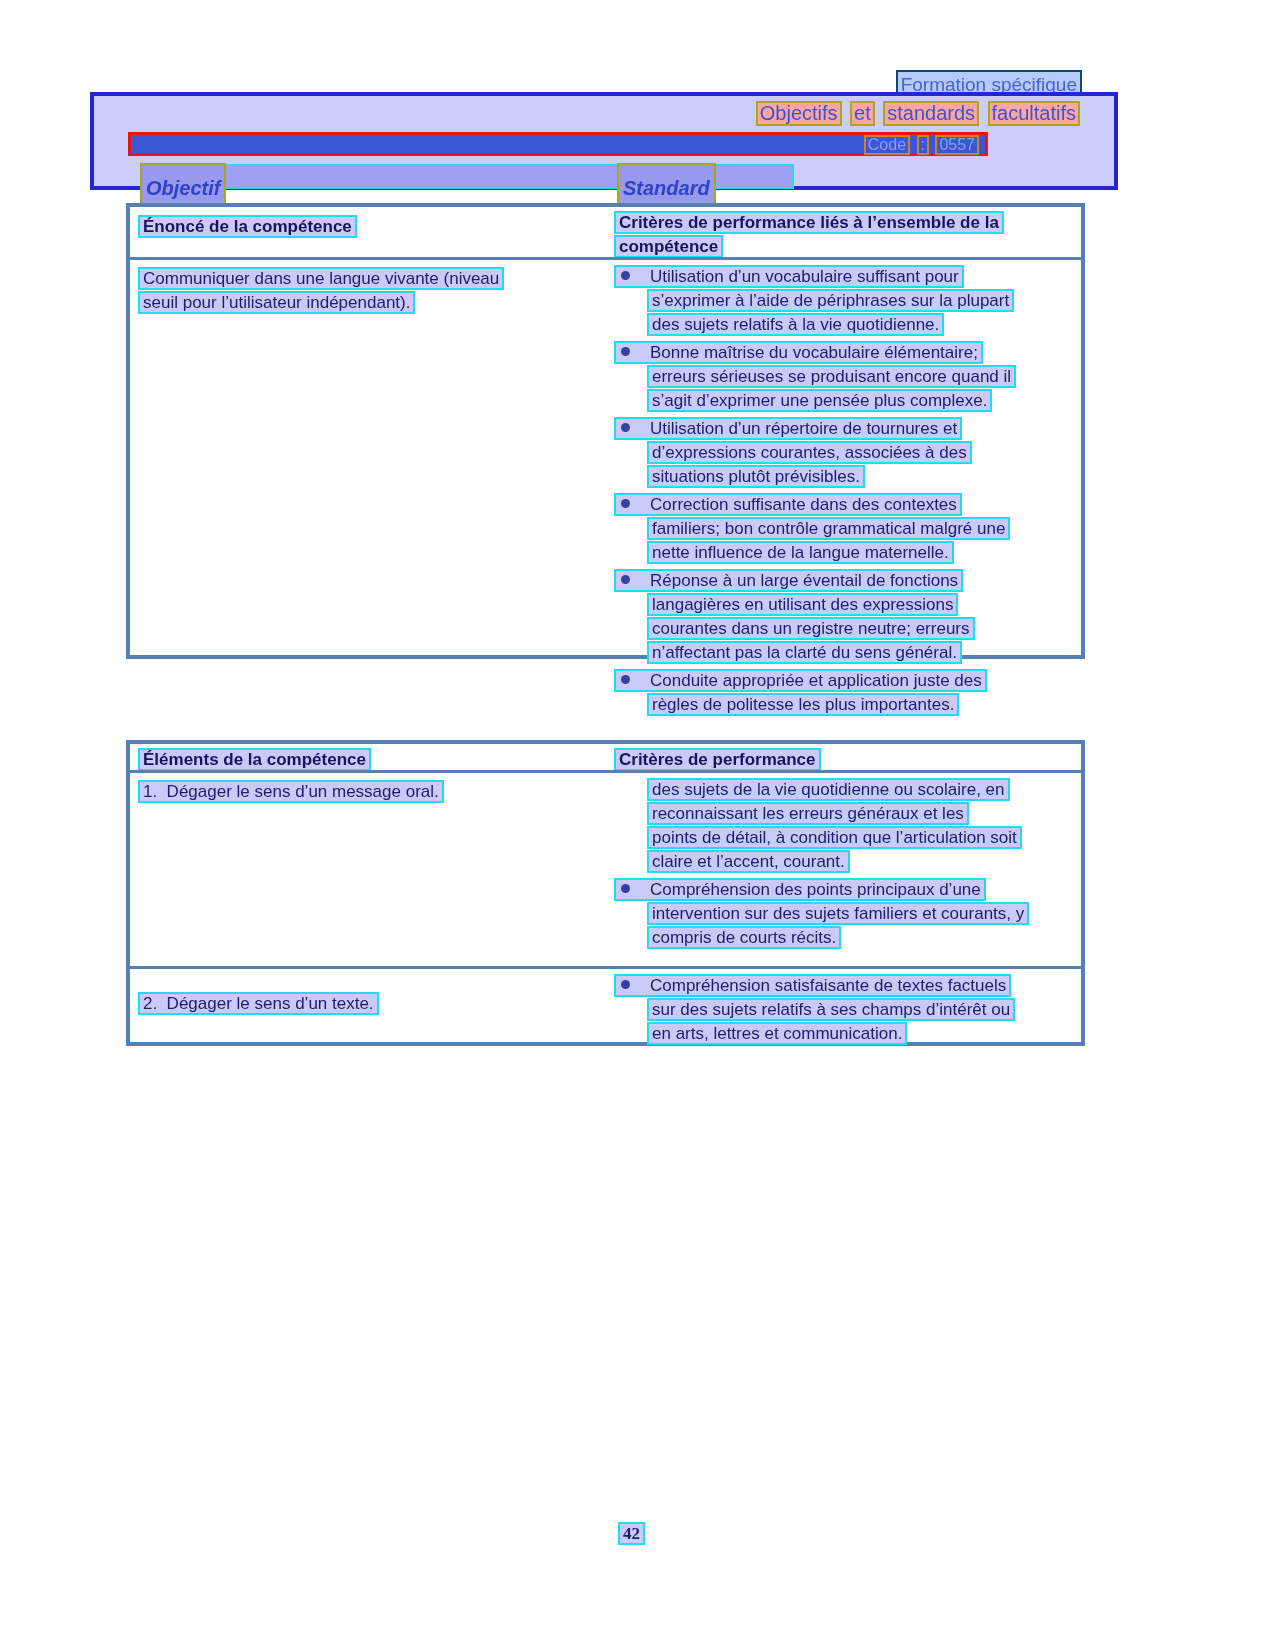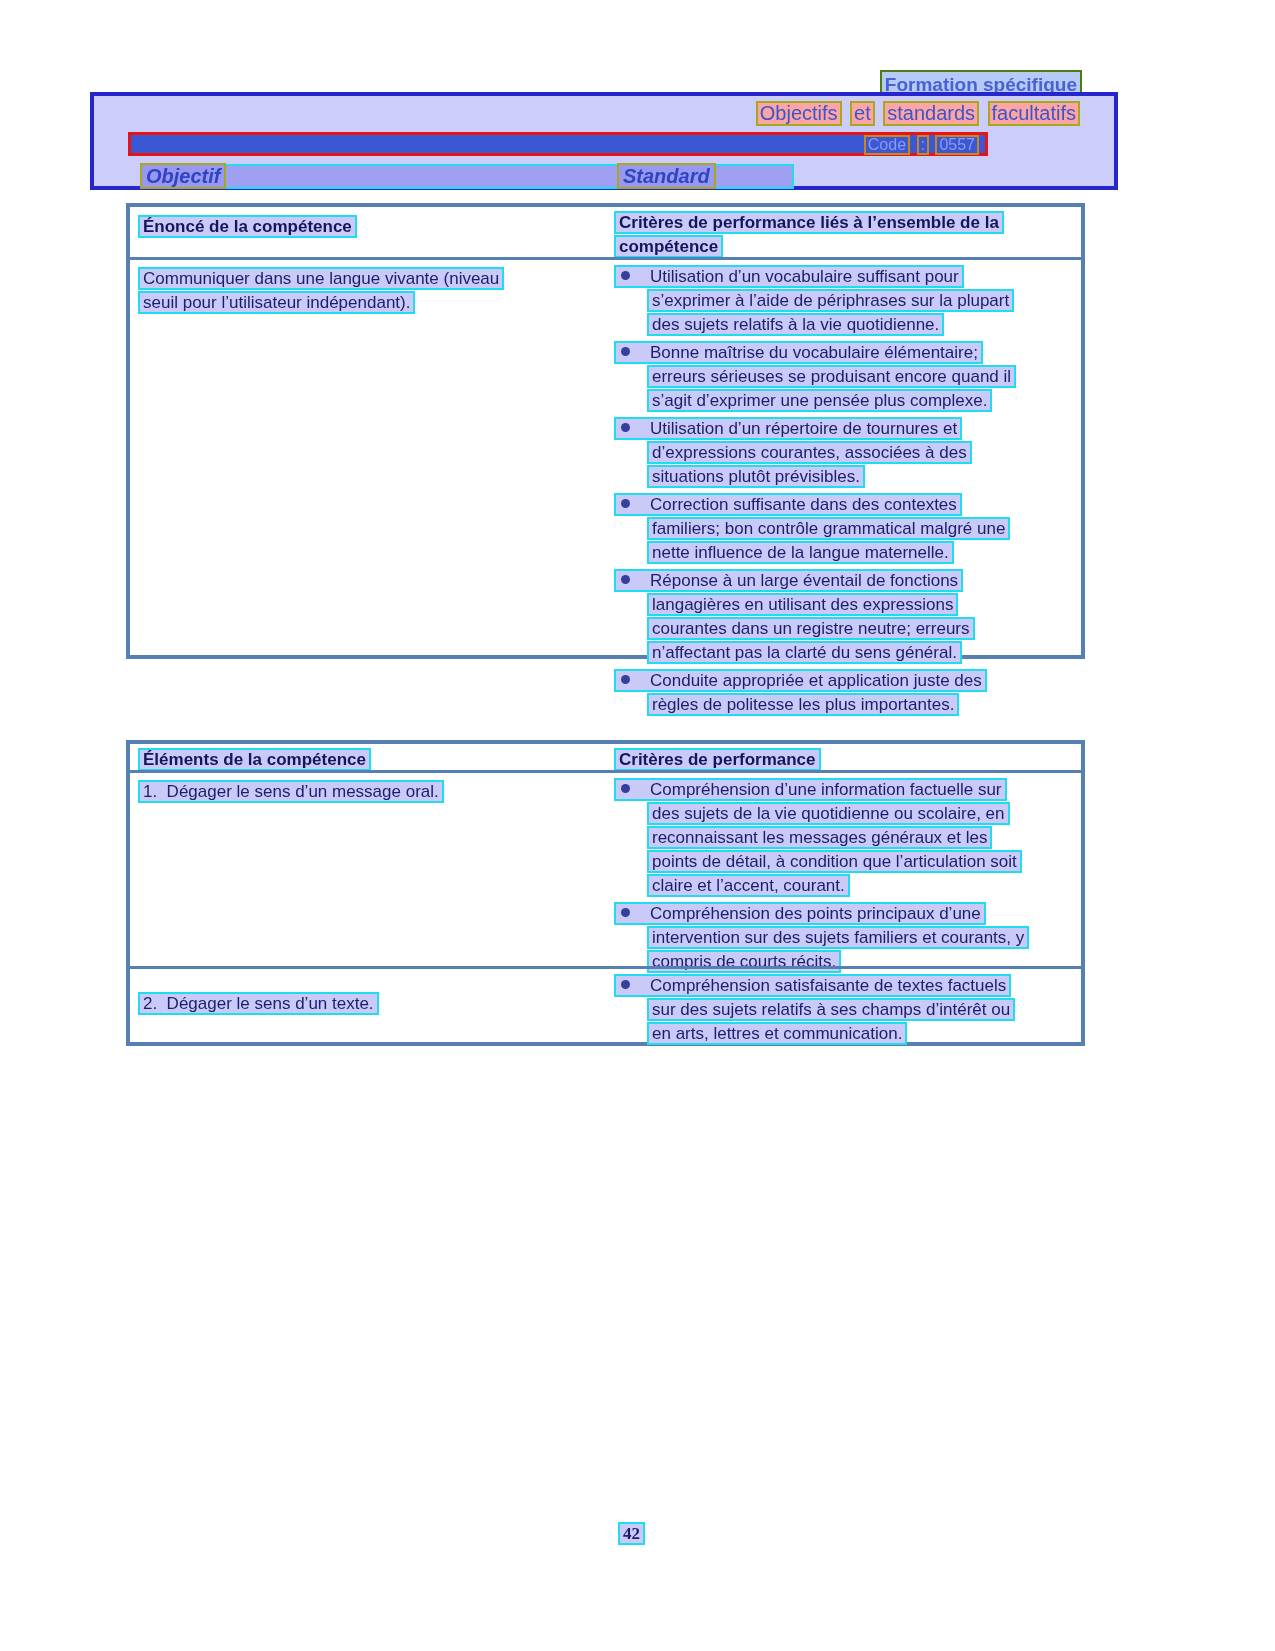--- a/index.html
+++ b/index.html
@@ -15,39 +15,39 @@
 
   
   .bullet-item{padding-left:33px;margin-bottom:4px;}
   .hl-first{margin-left:-33px;}
   .bullet-dot{display:inline-block;width:9px;height:9px;border-radius:50%;
       background:#35409c;margin-right:20px;margin-left:2px;vertical-align:middle;
       position:relative;top:-2px;}
 
   
   .formation-label{position:absolute;top:70px;right:193px;}
-  .formation-label .chip{display:inline-block;background:#b6c9f7;border:2px solid #4d7c0f;
-      color:#4763cf;font-size:19px;line-height:21px;padding:2px 3px;font-weight:bold;}
+  .formation-label .chip{display:inline-block;background:#b6c9f7;border:2px solid #0c4a6e;
+      color:#4763cf;font-size:19px;line-height:21px;padding:2px 3px;}
 
   
   .header-box{position:absolute;left:90px;top:92px;width:1028px;height:98px;
       background:#cdcdfb;border:4px solid #2626cd;box-sizing:border-box;}
   .obj-std-line{position:absolute;top:5px;right:34px;white-space:nowrap;}
   .word-chip{display:inline-block;background:#fca5a5;border:2px solid #a8a81c;
       color:#3c55cb;font-size:20px;line-height:21px;padding:0 2px;margin-left:4px;}
   .code-bar{position:absolute;left:34px;top:36px;width:860px;height:24px;
       background:#3b57d3;border:3px solid #e81414;box-sizing:border-box;
       text-align:right;padding-right:6px;}
   .code-chip{display:inline-block;border:2px solid #c8871c;color:#8c9bf0;
       font-size:16px;line-height:16px;padding:0 2px;margin-left:2px;vertical-align:top;}
   .band{position:absolute;left:48px;top:68px;width:652px;height:25px;
       background:#a0a0f2;border:2px solid #1fdcf0;box-sizing:border-box;}
   .band-chip{position:absolute;top:67px;display:inline-block;background:#9898ee;
       border:2px solid #a8a81c;color:#2e44c4;font-size:20px;line-height:22px;
-      font-weight:bold;font-style:italic;padding:0 4px;}
+      font-weight:bold;font-style:italic;padding:12px 4px;}
   .chip-objectif{left:46px;}
   .chip-standard{left:523px;}
 
   
   .doc-table{position:absolute;left:126px;width:959px;border:4px solid #567fb2;
       box-sizing:border-box;background:#ffffff;}
   .table-1{top:203px;height:456px;}
   .table-2{top:740px;height:306px;}
   .sep{position:absolute;left:0;right:0;height:3px;background:#567fb2;}
   .cell{position:absolute;}
@@ -148,23 +148,22 @@
       </div>
     <div class="cell t2-hr hdr">
         <div class="hl-row"><span class="hl">Critères de performance</span></div>
       </div>
     <div class="sep t2-sep1"></div>
     <div class="cell t2-r1l">
         <div class="hl-row"><span class="hl">1.&nbsp; Dégager le sens d’un message oral.</span></div>
       </div>
     <div class="cell t2-r1b">
       <div class="bullet-item">
-          <div class="hl-row"><span class="hl hl-first"><span class="bullet-dot"></span>Compréhension d’une information factuelle sur</span></div>
           <div class="hl-row"><span class="hl">des sujets de la vie quotidienne ou scolaire, en</span></div>
-          <div class="hl-row"><span class="hl">reconnaissant les messages généraux et les</span></div>
+          <div class="hl-row"><span class="hl">reconnaissant les erreurs généraux et les</span></div>
           <div class="hl-row"><span class="hl">points de détail, à condition que l’articulation soit</span></div>
           <div class="hl-row"><span class="hl">claire et l’accent, courant.</span></div>
         </div>
       <div class="bullet-item">
           <div class="hl-row"><span class="hl hl-first"><span class="bullet-dot"></span>Compréhension des points principaux d’une</span></div>
           <div class="hl-row"><span class="hl">intervention sur des sujets familiers et courants, y</span></div>
           <div class="hl-row"><span class="hl">compris de courts récits.</span></div>
         </div>
     </div>
     <div class="sep t2-sep2"></div>

